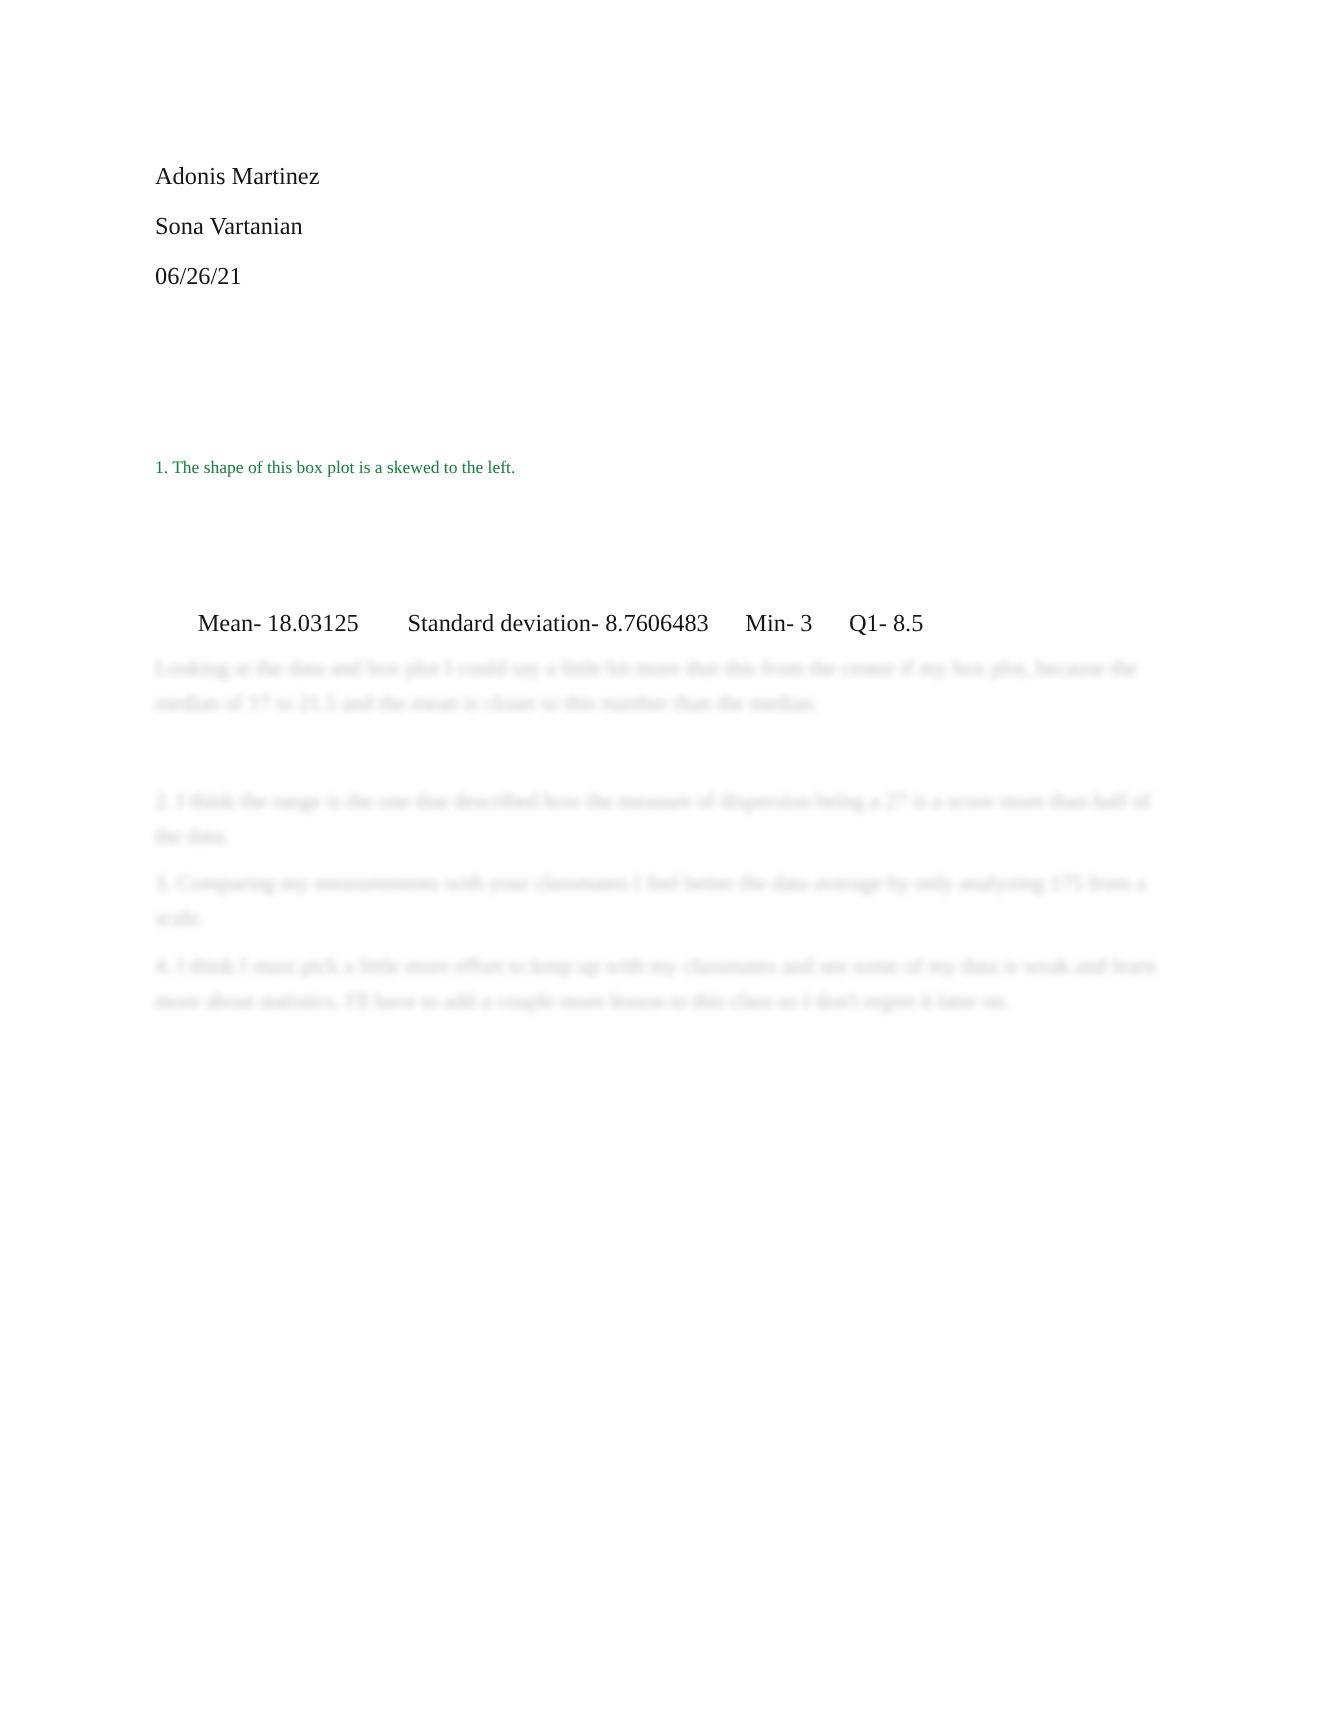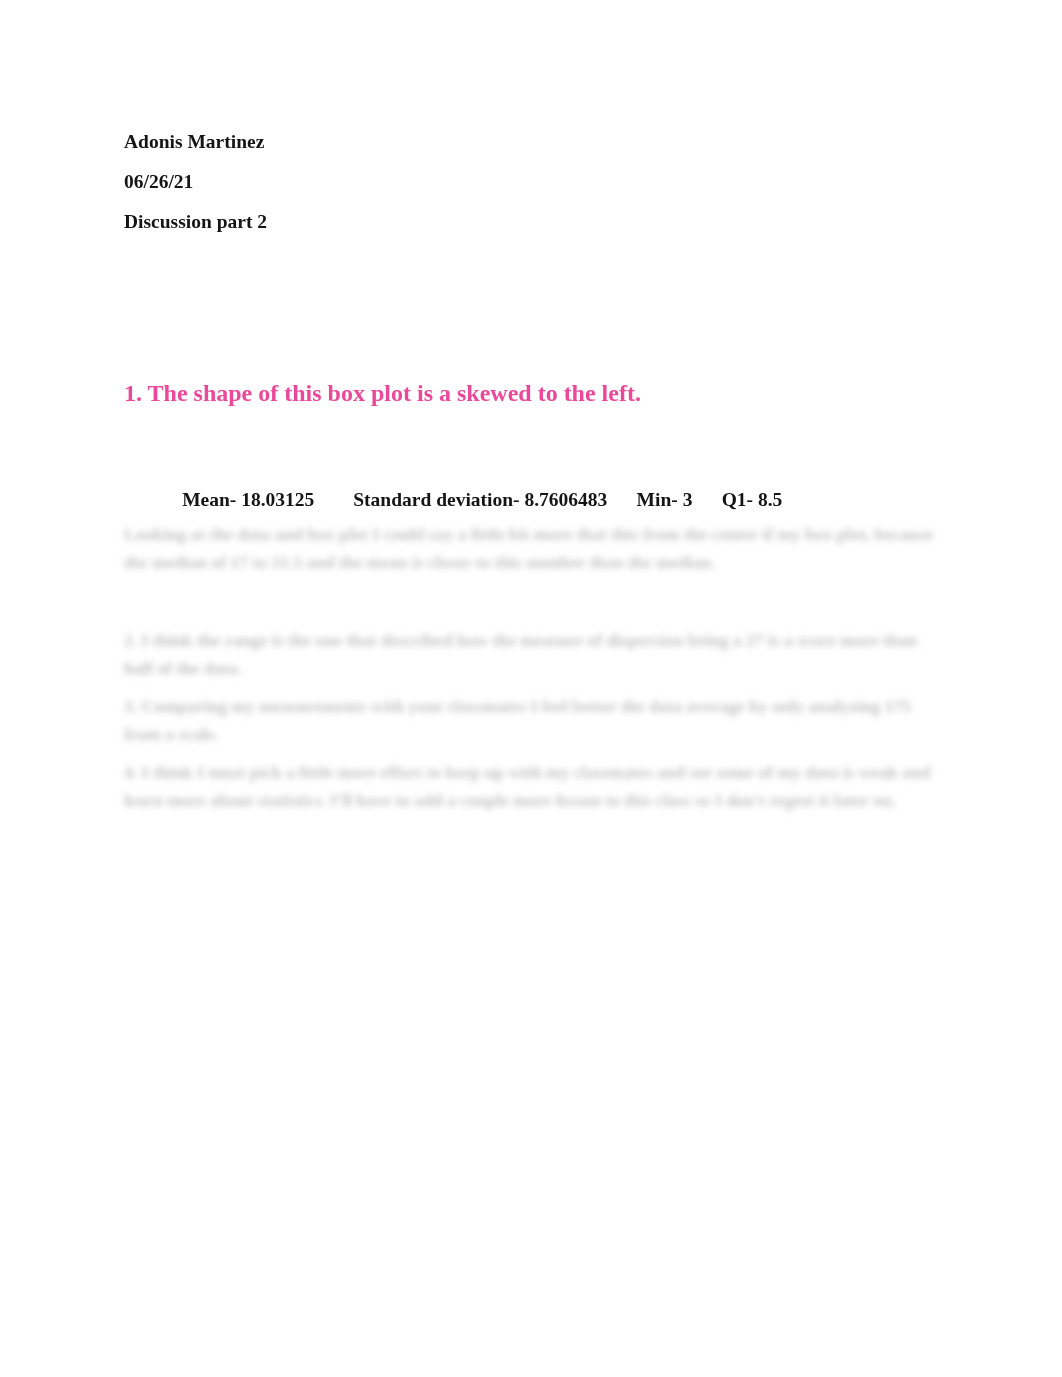--- a/index.html
+++ b/index.html
@@ -10,21 +10,20 @@
   }
 
   .page {
     position: relative;
     width: 1010px;
     height: 1377px;
     background: #ffffff;
     overflow: hidden;
     font-family: "Liberation Serif", "DejaVu Serif", serif;
     color: #000000;
-    font-weight: bold;
   }
 
   
   .doc-header {
     position: absolute;
     left: 124px;
     top: 122px;
     width: 700px;
   }
 
@@ -32,45 +31,44 @@
     font-size: 19.5px;
     line-height: 40px;
     color: #151515;
     white-space: pre;
   }
 
   
   .intro-line {
     position: absolute;
     left: 124px;
-    top: 379px;
-    font-size: 24px;
+    top: 361px;
+    font-size: 14px;
     line-height: 28px;
-    color: #ec4899;
+    color: #15803d;
     white-space: pre;
   }
 
   
   .stats-block {
     position: absolute;
     left: 124px;
     top: 440px;
     width: 840px;
   }
 
   .stats-row {
     font-size: 19.5px;
     line-height: 40px;
     color: #151515;
     white-space: pre;
   }
 
   .stats-row .stat {
     display: inline;
-    margin-left: 24px;
   }
 
   
   .redacted-body {
     position: absolute;
     left: 124px;
     top: 520px;
     width: 816px;
   }
 
@@ -99,22 +97,22 @@
     vertical-align: baseline;
   }
 </style>
 </head>
 <body>
 
 <div class="page">
 
   <div class="doc-header">
     <div class="header-line">Adonis Martinez</div>
+    <div class="header-line">Sona Vartanian</div>
     <div class="header-line">06/26/21</div>
-    <div class="header-line">Discussion part 2</div>
   </div>
 
   <div class="intro-line">1. The shape of this box plot is a skewed to the left.</div>
 
   <div class="stats-block">
     <div class="stats-row">
       <span class="stat"> Mean- 18.03125        Standard deviation- 8.7606483      Min- 3      Q1- 8.5</span>
     </div>
   </div>
 

